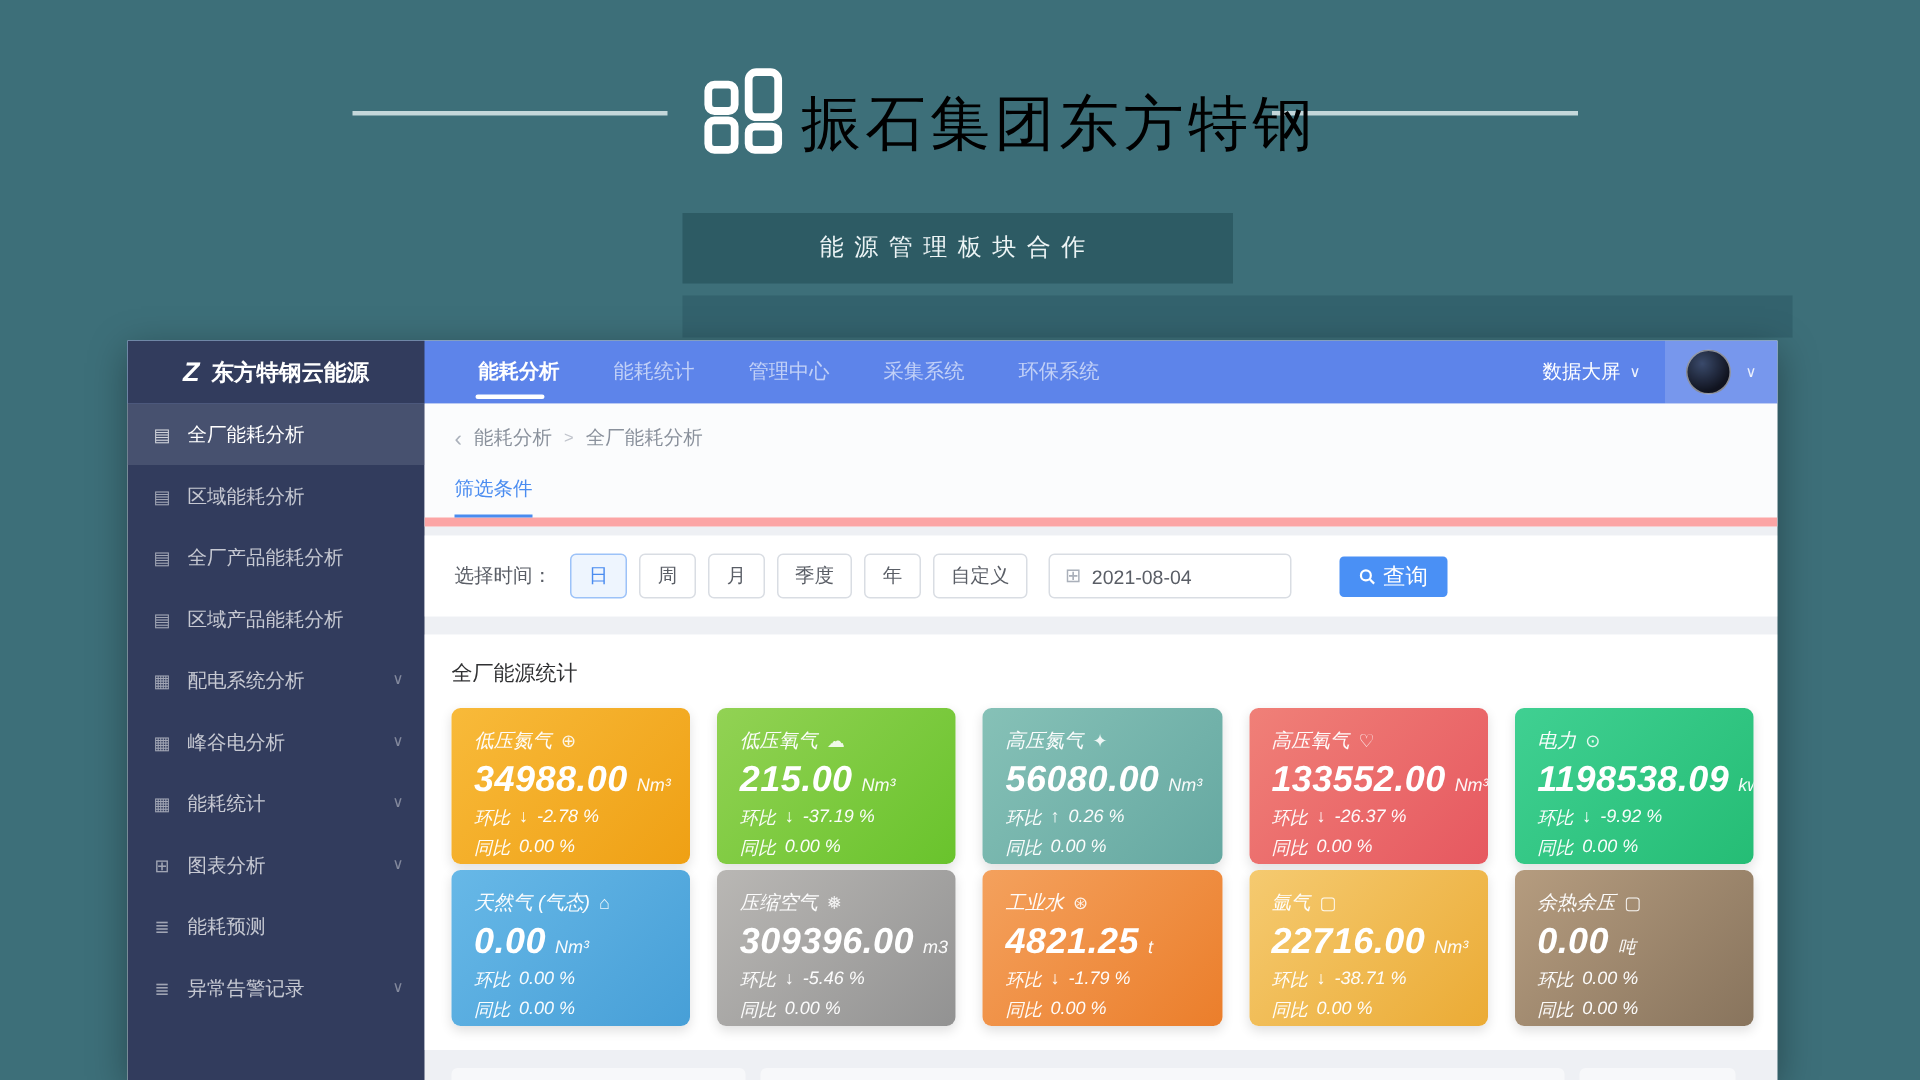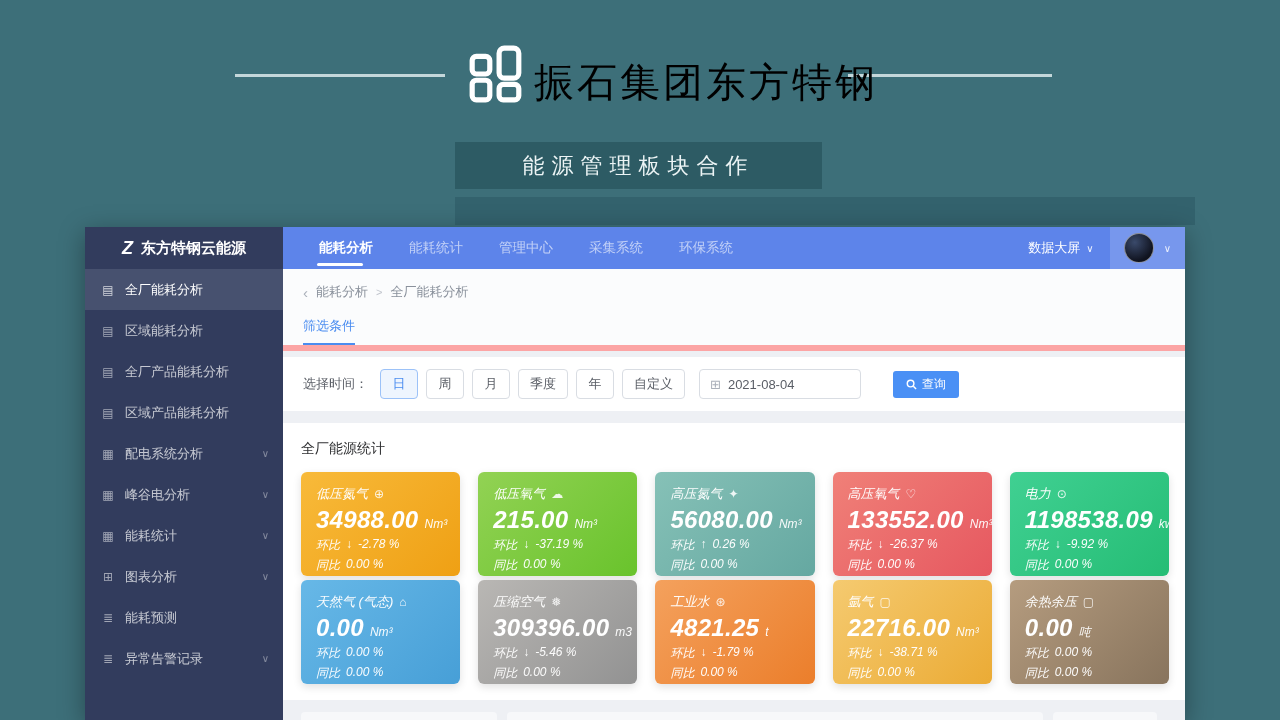--- a/index.html
+++ b/index.html
@@ -13,21 +13,21 @@
   .poster-line { position:absolute; height:3px; background:#d3e2e4; opacity:.9; top:74px; }
   .line-left  { left:235px; width:210px; }
   .line-right { left:848px; width:204px; }
   .poster-logo { position:absolute; left:468px; top:45px; }
   .poster-title {
     position:absolute; left:534px; top:55px; color:#000000;
     font-size:40px; font-weight:normal; letter-spacing:3px; white-space:nowrap;
   }
   .poster-subtitle {
     position:absolute; left:455px; top:142px; width:367px; height:47px;
-    background:#2d5b64; color:#ecf4f5; font-size:22px; letter-spacing:7px;
+    background:#2d5b64; color:#ecf4f5; font-size:16px; letter-spacing:7px;
     display:flex; align-items:center; justify-content:center;
   }
   .poster-ghostbox {
     position:absolute; left:455px; top:197px; width:740px; height:28px;
     background:#33626d;
   }
   
   .dashboard {
     position:absolute; left:85px; top:227px; width:1100px; height:493px;
     background:#eef0f4; overflow:hidden; box-shadow:0 6px 24px rgba(0,0,0,.35);
@@ -98,21 +98,21 @@
   }
   .opt-btn.active { color:#4a8cf0; border-color:#9cc2f8; background:#eef5fe; }
   .date-input {
     display:flex; align-items:center; gap:7px; width:162px; height:30px;
     border:1px solid #d9dde3; border-radius:4px; padding:0 10px;
     color:#5a5e66; margin-left:6px; background:#fff; cursor:text;
   }
   .cal-icon { color:#aab0ba; font-size:13px; }
   .query-btn {
     margin-left:32px; height:27px; padding:0 13px; border:none; border-radius:3px;
-    background:#4a90f5; color:#fff; font-size:12px; cursor:pointer;
+    background:#4a90f5; color:#fff; font-size:15px; cursor:pointer;
     display:flex; align-items:center; gap:5px; font-family:inherit;
   }
   .stats-panel { padding:17px 16px 16px 18px; flex:1; }
   .stats-title { color:#303133; font-size:14px; }
   .cards {
     margin-top:14px; display:grid; grid-template-columns:repeat(5,1fr);
     gap:4px 18px;
     font-style:italic;
   }
   .card {

